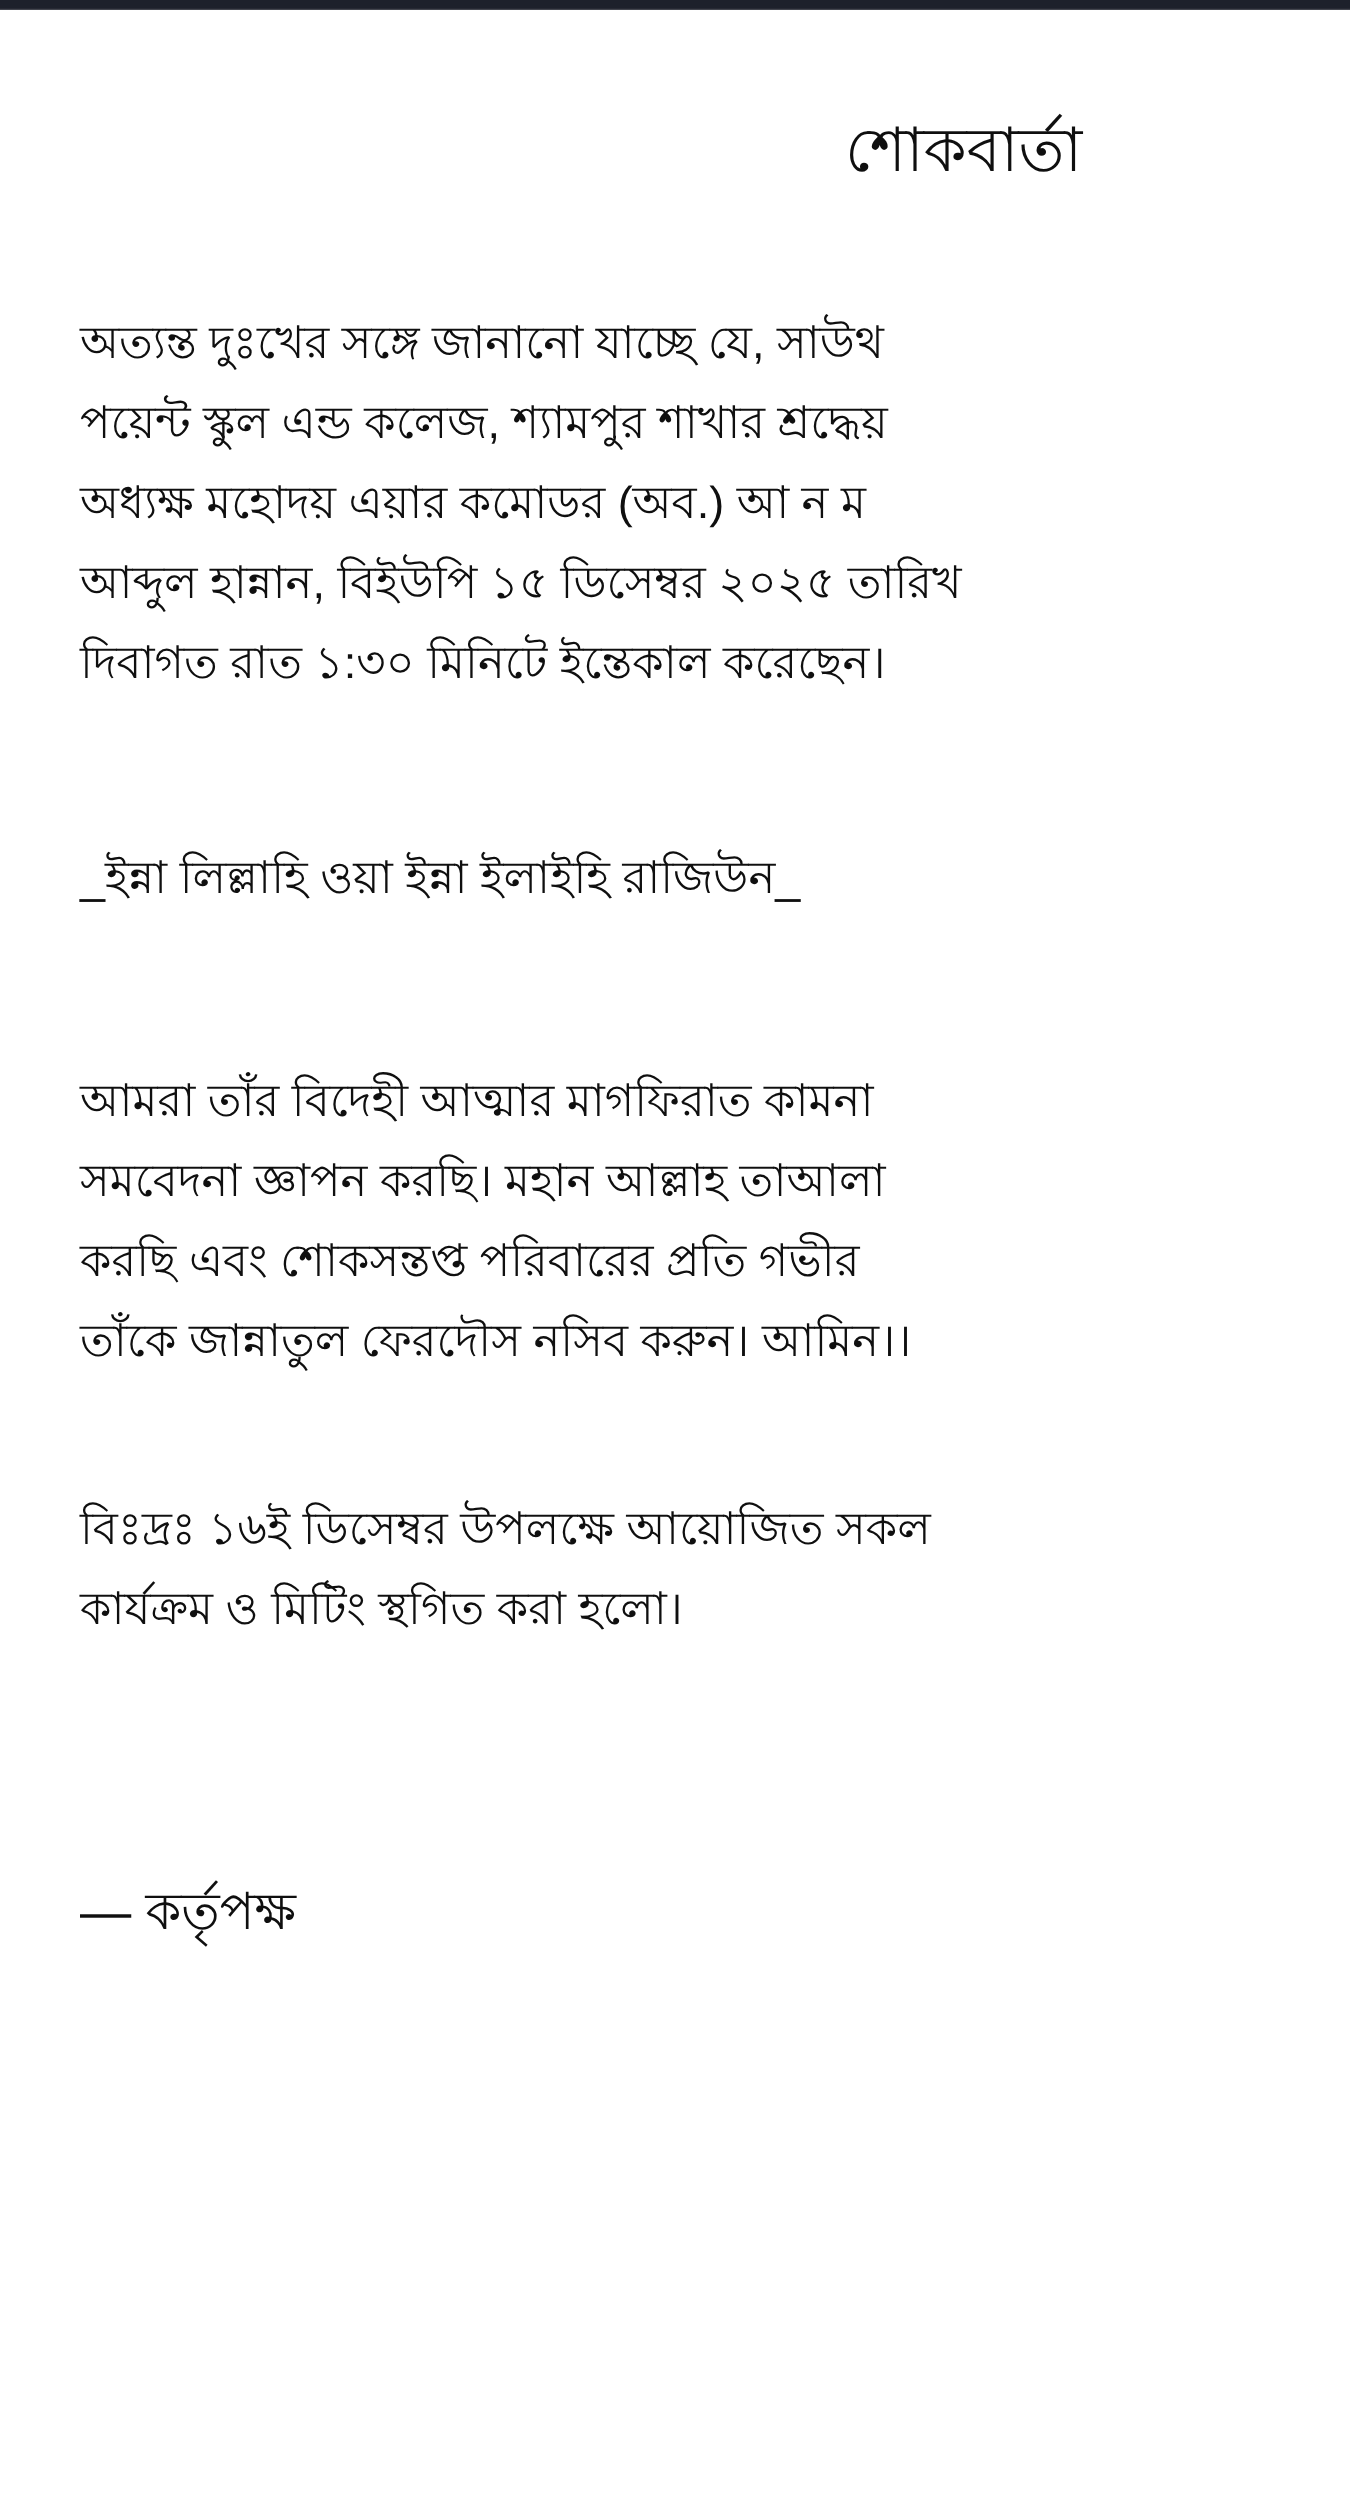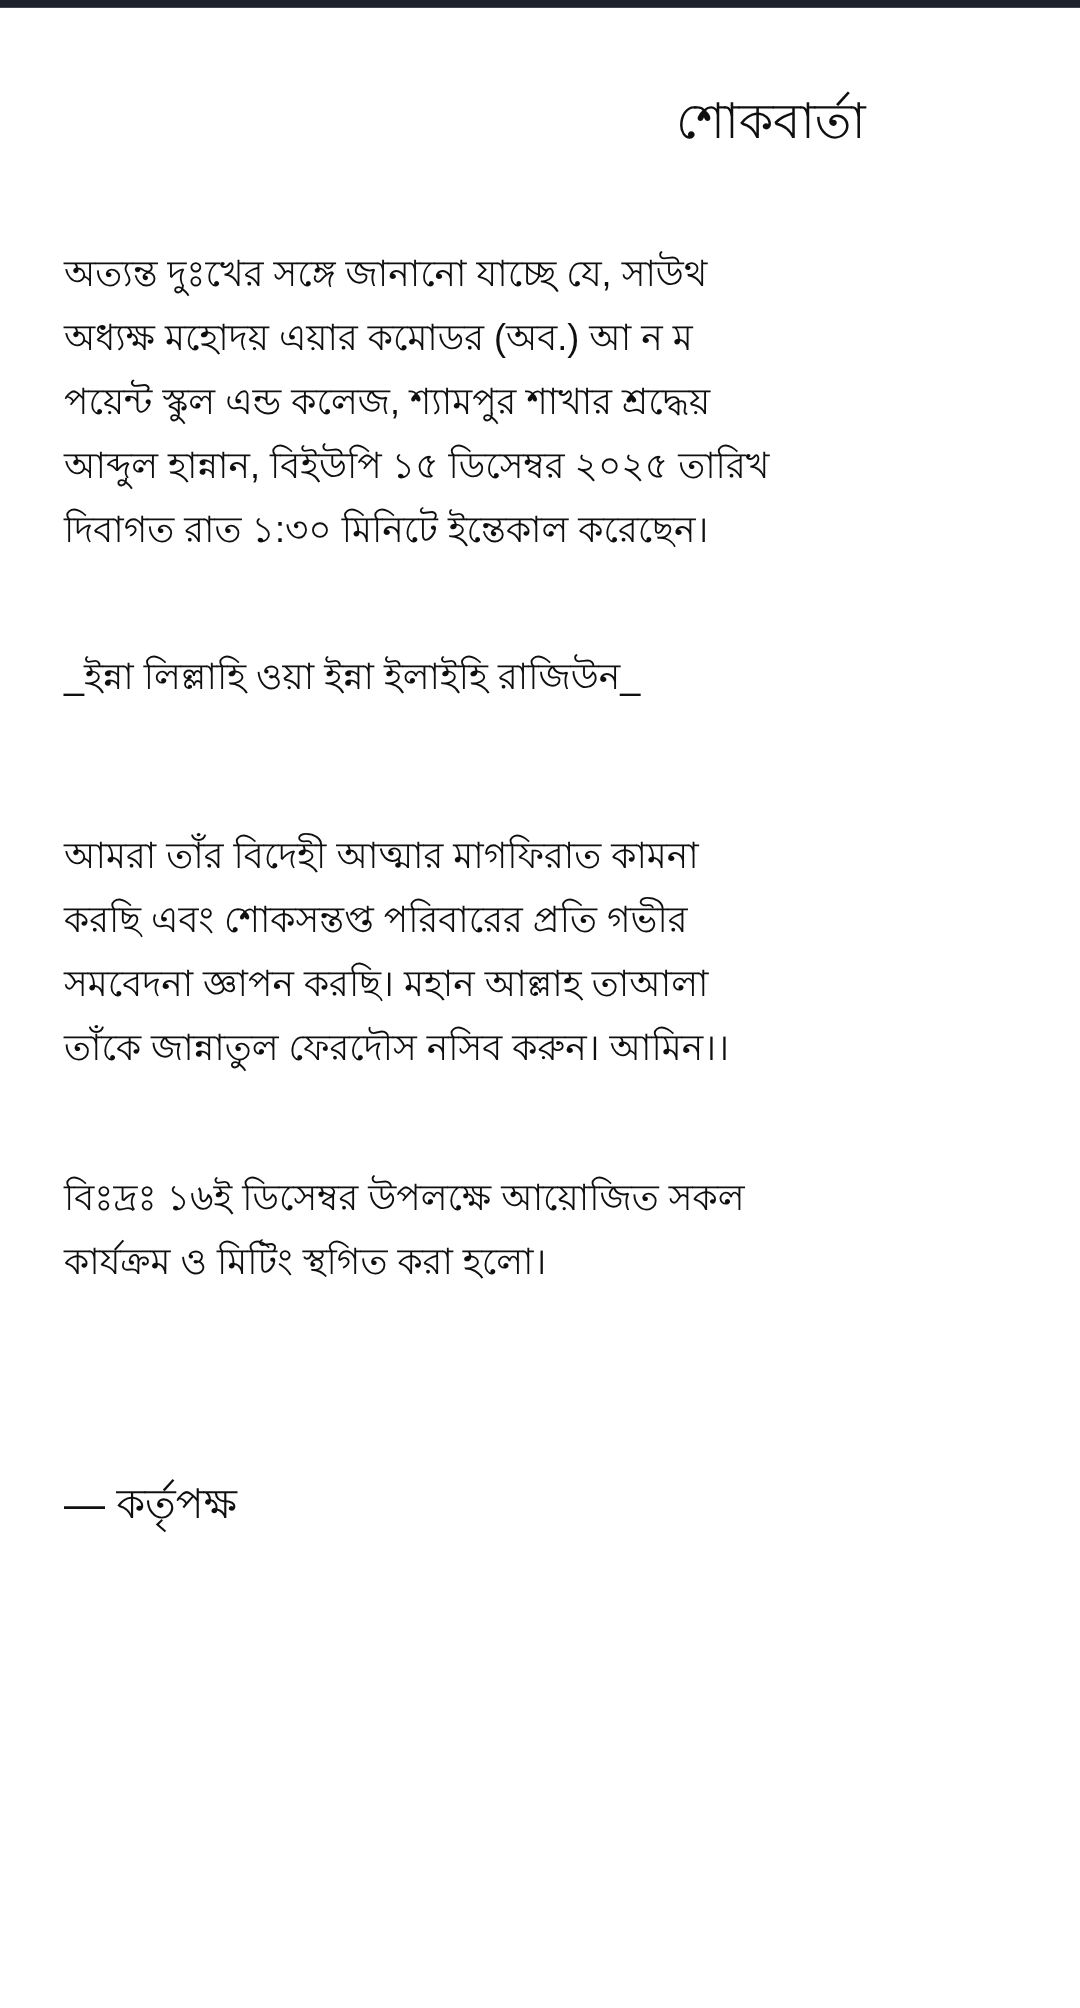--- a/index.html
+++ b/index.html
@@ -32,50 +32,50 @@
     white-space: nowrap;
   }
   .para {
     font-size: 36px;
     line-height: 64px;
   }
   .para .line {
     white-space: nowrap;
   }
   .para-announcement { margin-top: 96px; }
-  .para-dua          { margin-top: 83px; }
+  .para-dua          { margin-top: 108px; }
   .para-condolence   { margin-top: 115px; }
   .para-notice       { margin-top: 86px; }
   .signature         { margin-top: 178px; font-size: 41px; line-height: 64px; white-space: nowrap; }
 </style>
 </head>
 <body>
 
 <div class="top-bar"></div>
 
 <div class="content">
 
   <div class="doc-title">শোকবার্তা</div>
 
   <div class="para para-announcement">
     <div class="line">অত্যন্ত দুঃখের সঙ্গে জানানো যাচ্ছে যে, সাউথ</div>
+    <div class="line">পয়েন্ট স্কুল এন্ড কলেজ, শ্যামপুর শাখার শ্রদ্ধেয়</div>
     <div class="line">অধ্যক্ষ মহোদয় এয়ার কমোডর (অব.) আ ন ম</div>
-    <div class="line">পয়েন্ট স্কুল এন্ড কলেজ, শ্যামপুর শাখার শ্রদ্ধেয়</div>
     <div class="line">আব্দুল হান্নান, বিইউপি ১৫ ডিসেম্বর ২০২৫ তারিখ</div>
     <div class="line">দিবাগত রাত ১:৩০ মিনিটে ইন্তেকাল করেছেন।</div>
   </div>
 
   <div class="para para-dua">
     <div class="line">_ইন্না লিল্লাহি ওয়া ইন্না ইলাইহি রাজিউন_</div>
   </div>
 
   <div class="para para-condolence">
     <div class="line">আমরা তাঁর বিদেহী আত্মার মাগফিরাত কামনা</div>
+    <div class="line">সমবেদনা জ্ঞাপন করছি। মহান আল্লাহ তাআলা</div>
     <div class="line">করছি এবং শোকসন্তপ্ত পরিবারের প্রতি গভীর</div>
-    <div class="line">সমবেদনা জ্ঞাপন করছি। মহান আল্লাহ তাআলা</div>
     <div class="line">তাঁকে জান্নাতুল ফেরদৌস নসিব করুন। আমিন।।</div>
   </div>
 
   <div class="para para-notice">
     <div class="line">বিঃদ্রঃ ১৬ই ডিসেম্বর উপলক্ষে আয়োজিত সকল</div>
     <div class="line">কার্যক্রম ও মিটিং স্থগিত করা হলো।</div>
   </div>
 
   <div class="signature">— কর্তৃপক্ষ</div>
 

